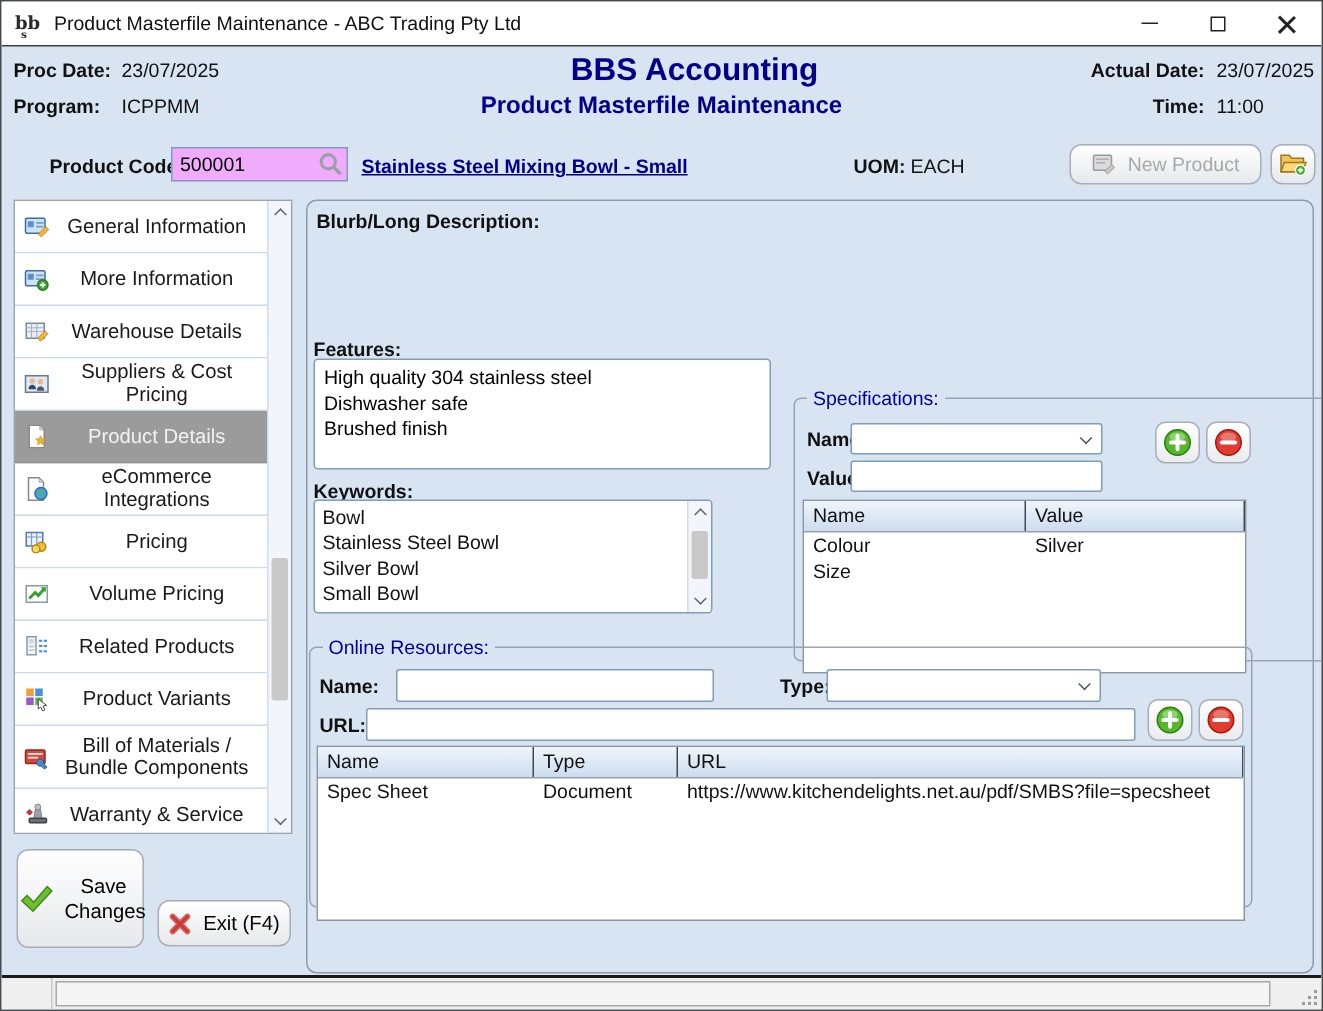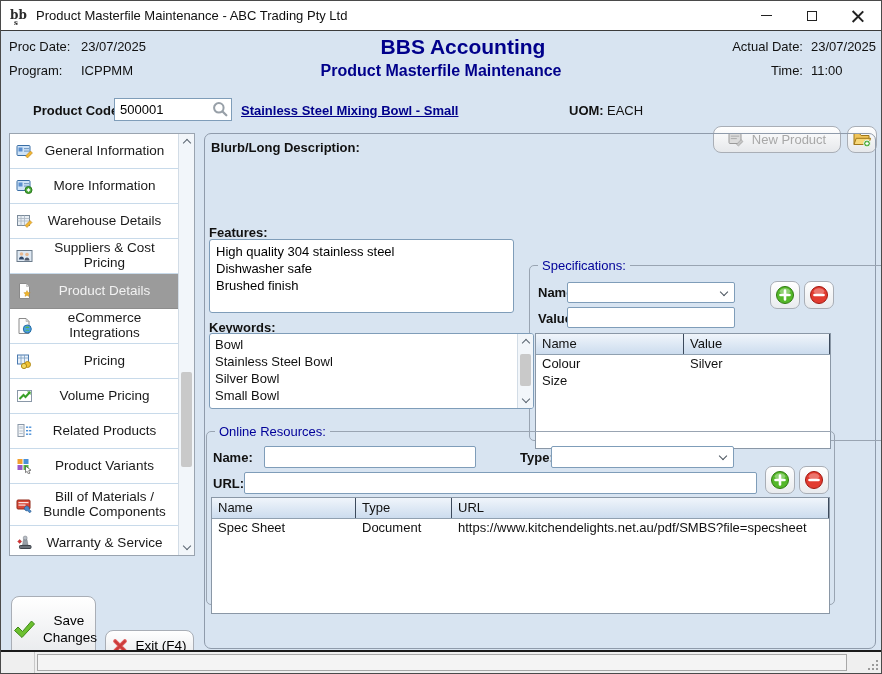--- a/index.html
+++ b/index.html
@@ -16,45 +16,45 @@
   .winbtns { position:absolute; right:0; top:0; height:29px; display:flex; }
   .wbtn { width:46px; height:29px; display:flex; align-items:center; justify-content:center; cursor:default; }
   .min-glyph { width:11px; height:1.5px; background:#222; display:block; }
   .max-glyph { width:10px; height:10px; border:1.4px solid #222; display:block; }
   .close-glyph { position:relative; width:12px; height:12px; display:block; }
   .close-glyph:before,.close-glyph:after { content:""; position:absolute; left:5px; top:-1px;
        width:1.6px; height:15px; background:#222; }
   .close-glyph:before { transform:rotate(45deg);} .close-glyph:after { transform:rotate(-45deg);}
 
   
-  .b { font-weight:normal; }
+  .b { font-weight:bold; }
   .hl1 { position:absolute; left:8px; top:38px; }
   .hl2 { position:absolute; left:8px; top:62px; }
   .hl1 .b,.hl2 .b { display:inline-block; width:72px; }
   .hdr-center { position:absolute; left:0; right:0; top:33px; text-align:center; color:#00008b; }
   .app-title { font-size:21px; font-weight:bold; line-height:26px;margin-left:44px; }
   .screen-title { font-size:16px; font-weight:bold; line-height:22px; }
   .hr1 { position:absolute; right:8px; top:38px; display:flex; }
   .hr2 { position:absolute; right:8px; top:62px; display:flex; }
   .hr1 .b,.hr2 .b { width:86px; text-align:right; }
   .hr1 .v,.hr2 .v { width:70px; text-align:left; padding-left:8px; }
 
   
   .pc-label { position:absolute; left:32px; top:102px; font-weight:bold; }
   .pc-wrap { position:absolute; left:113px; top:97px; width:118px; height:23px; }
-  .pc-input { width:100%; height:100%; border:1px solid #7f9db9; background:#ffffff; padding:2px 22px 2px 5px;
+  .pc-input { width:100%; height:100%; border:1px solid #7f9db9; background:#f0abfc; padding:2px 22px 2px 5px;
               font:13px "Liberation Sans",sans-serif; }
   .search-btn { position:absolute; right:2px; top:2px; width:19px; height:19px; border:none; background:transparent; padding:0; cursor:pointer; }
   .prodlink { position:absolute; left:240px; top:102px; color:#00008b; font-weight:bold;
               text-decoration:underline; cursor:pointer; }
   .uom-label { position:absolute; left:568px; top:102px; font-weight:bold; }
   .uom-value { position:absolute; left:606px; top:102px; }
   .btn { border:1px solid #a9aeb6; border-radius:8px; background:linear-gradient(#ffffff,#e6e8eb);
          display:flex; align-items:center; justify-content:center; gap:7px;
-         font:13px "Liberation Sans",sans-serif; cursor:pointer;margin-top:30px; }
+         font:13px "Liberation Sans",sans-serif; cursor:pointer; }
   .newprod-btn { position:absolute; left:712px; top:95px; width:128px; height:27px; color:#a8a8a8; }
   .folder-btn { position:absolute; left:846px; top:95px; width:30px; height:27px; }
 
   
   .sidebar { position:absolute; left:8px; top:132px; width:186px; height:423px; background:#fff;
              border:1px solid #9aa4b0; display:flex; overflow:hidden; }
   .side-list { flex:1; }
   .side-item { height:35px; border-bottom:1px solid #c8daea; display:flex; align-items:center;
                padding-left:6px; cursor:pointer; background:#fff; }
   .side-item.tall { height:42px; }
@@ -358,21 +358,21 @@
         <div class="g-c" style="width:148px;">Colour</div>
         <div class="g-c flex1">Silver</div>
       </div>
       <div class="g-row">
         <div class="g-c" style="width:148px;">Size</div>
       </div>
     </div>
   </fieldset>
 
   <span class="flabel" style="left:208px; top:319px;">Keywords:</span>
-  <div class="listbox" style="left:208px; top:332px; width:325px; height:76px;">
+  <div class="listbox" style="left:208px; top:332px; width:266px; height:76px;">
     <div class="lb-items">
       <div>Bowl</div>
       <div>Stainless Steel Bowl</div>
       <div>Silver Bowl</div>
       <div>Small Bowl</div>
     </div>
     <div class="vscroll">
       <div class="sb-btn up">
           <i class="chev up"></i>
         </div>

